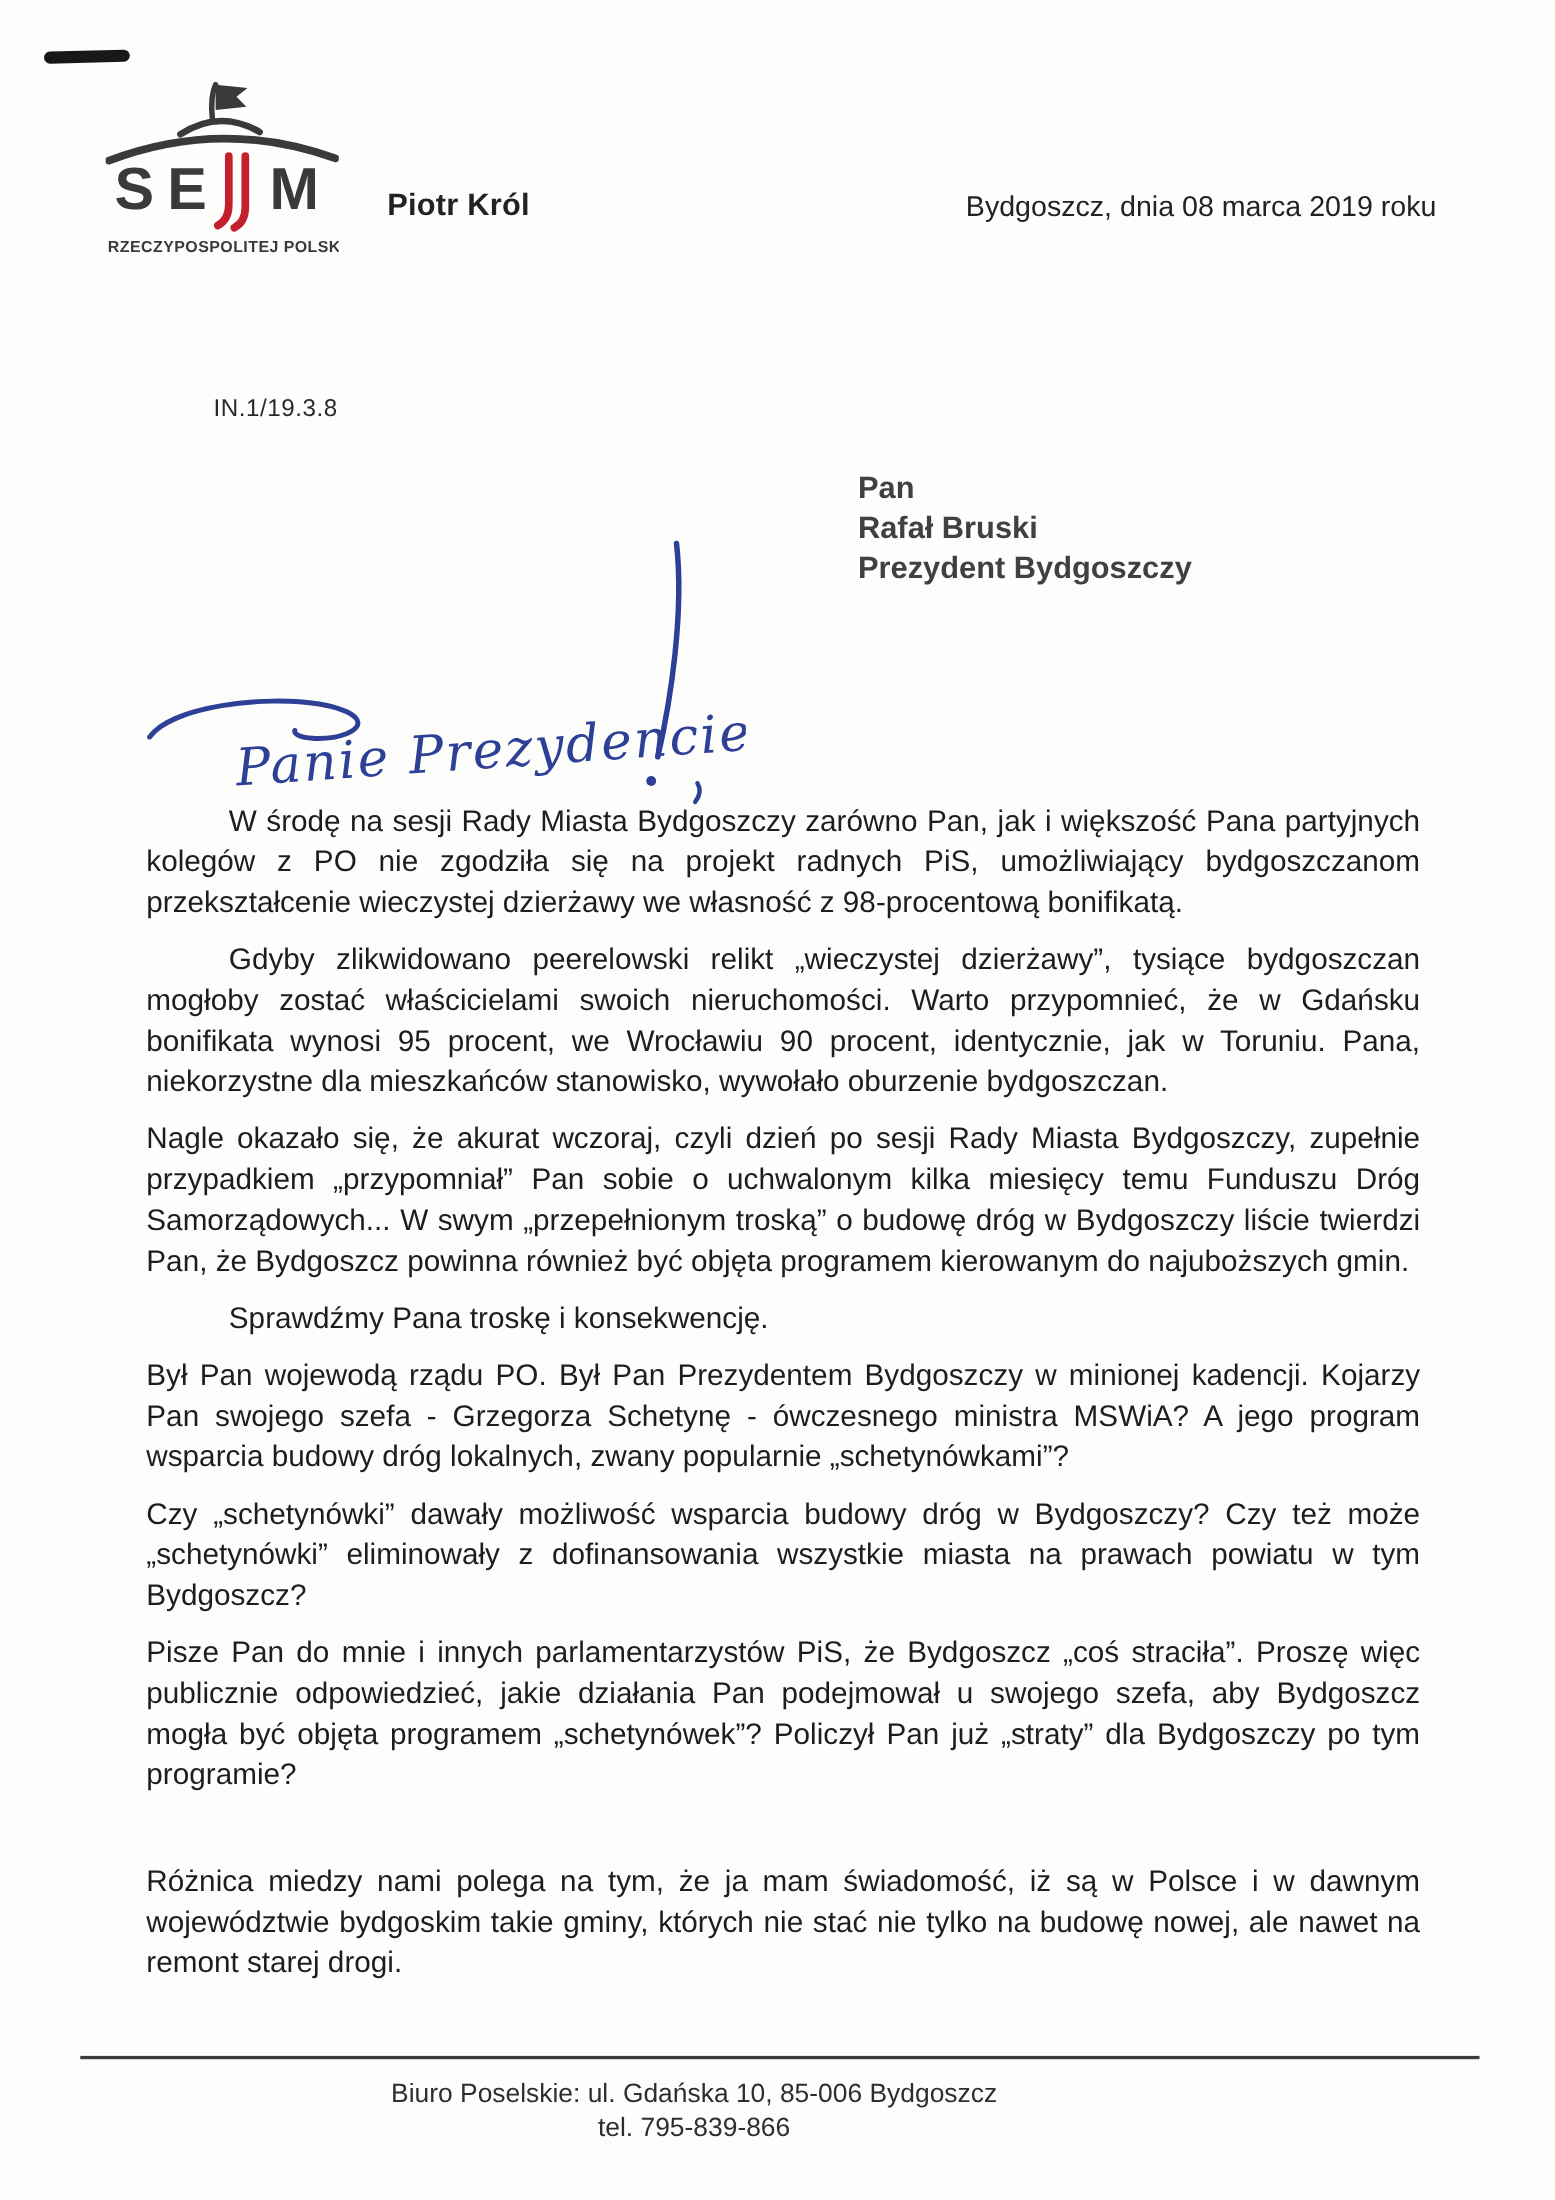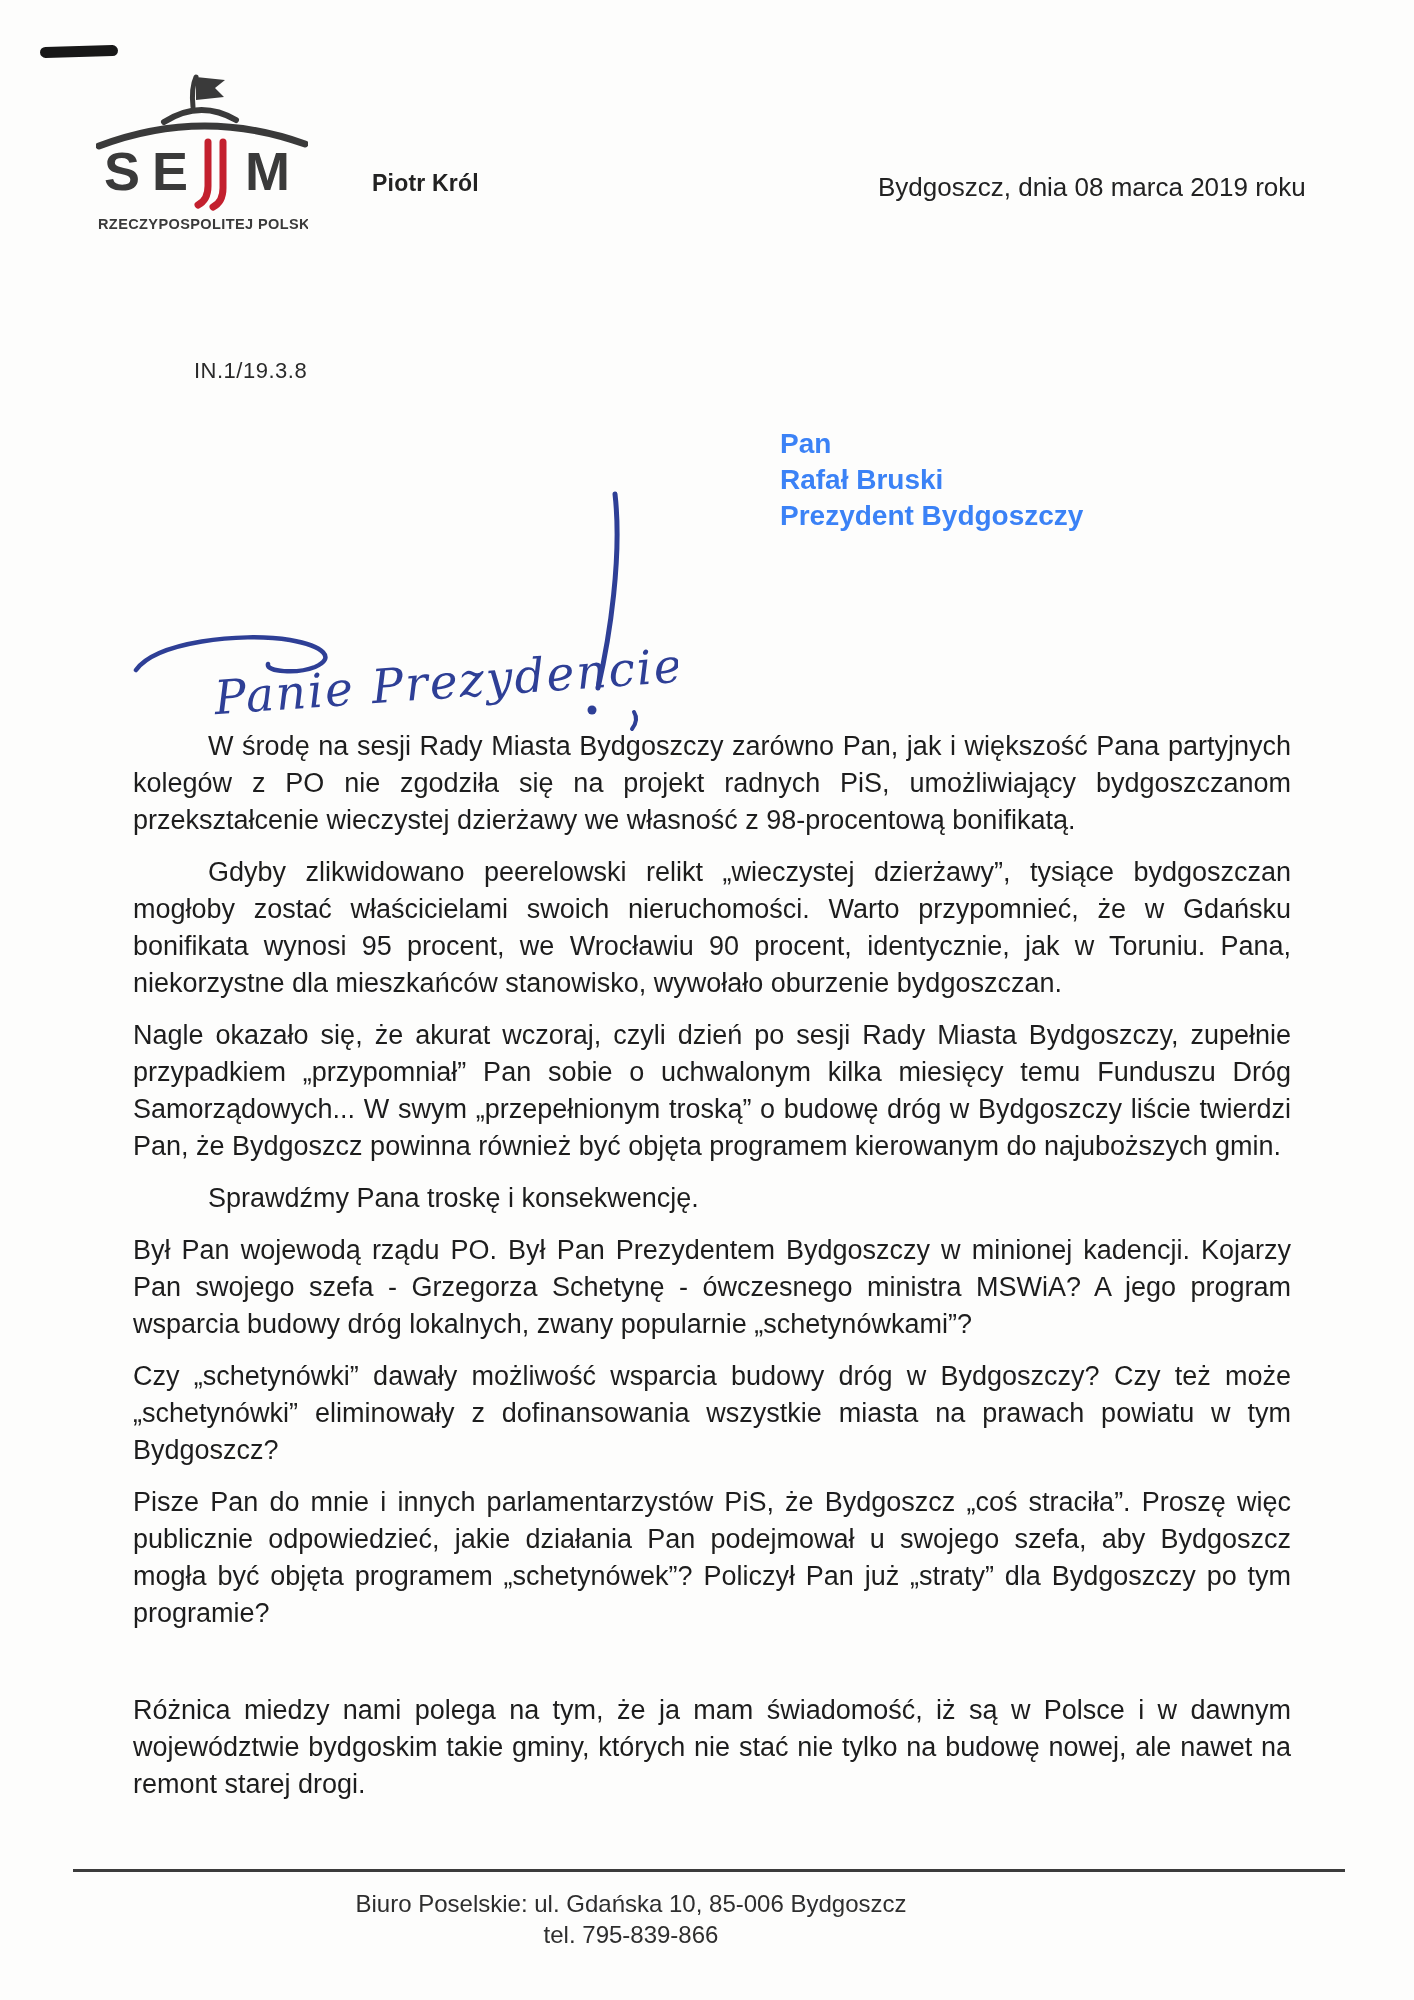--- a/index.html
+++ b/index.html
@@ -15,37 +15,37 @@
   
   .scan-mark{
     position:absolute;left:40px;top:46px;width:78px;height:11px;
     background:#181818;border-radius:6px;transform:rotate(-1.5deg);
   }
   
   .logo{position:absolute;left:96px;top:70px;width:212px;height:168px;}
   
   .sender-name{
     position:absolute;left:352px;top:170px;
-    font-size:23px;font-weight:bold;letter-spacing:.2px;color:#222;margin-left:20px;
+    font-size:28px;font-weight:bold;letter-spacing:.2px;color:#222;
   }
   .sender-title{
     position:absolute;left:352px;top:212px;
     font-size:24px;color:#2a2a2a;
   }
   .date-line{
     position:absolute;left:878px;top:172px;
     font-size:26px;color:#222;
   }
   .ref-number{
     position:absolute;left:194px;top:358px;
     font-size:22px;color:#2a2a2a;letter-spacing:.5px;
   }
   .addressee{
     position:absolute;left:780px;top:426px;
-    font-size:28px;font-weight:bold;line-height:36px;color:#3b82f6;
+    font-size:28px;font-weight:bold;line-height:36px;color:#404040;
   }
   .handwriting{position:absolute;left:118px;top:476px;width:560px;height:256px;}
   .hw-text{
     font-family:"DejaVu Serif", serif;
     font-style:italic;
     letter-spacing:2px;
   }
   
   .body-text{
     position:absolute;left:133px;top:728px;width:1158px;

